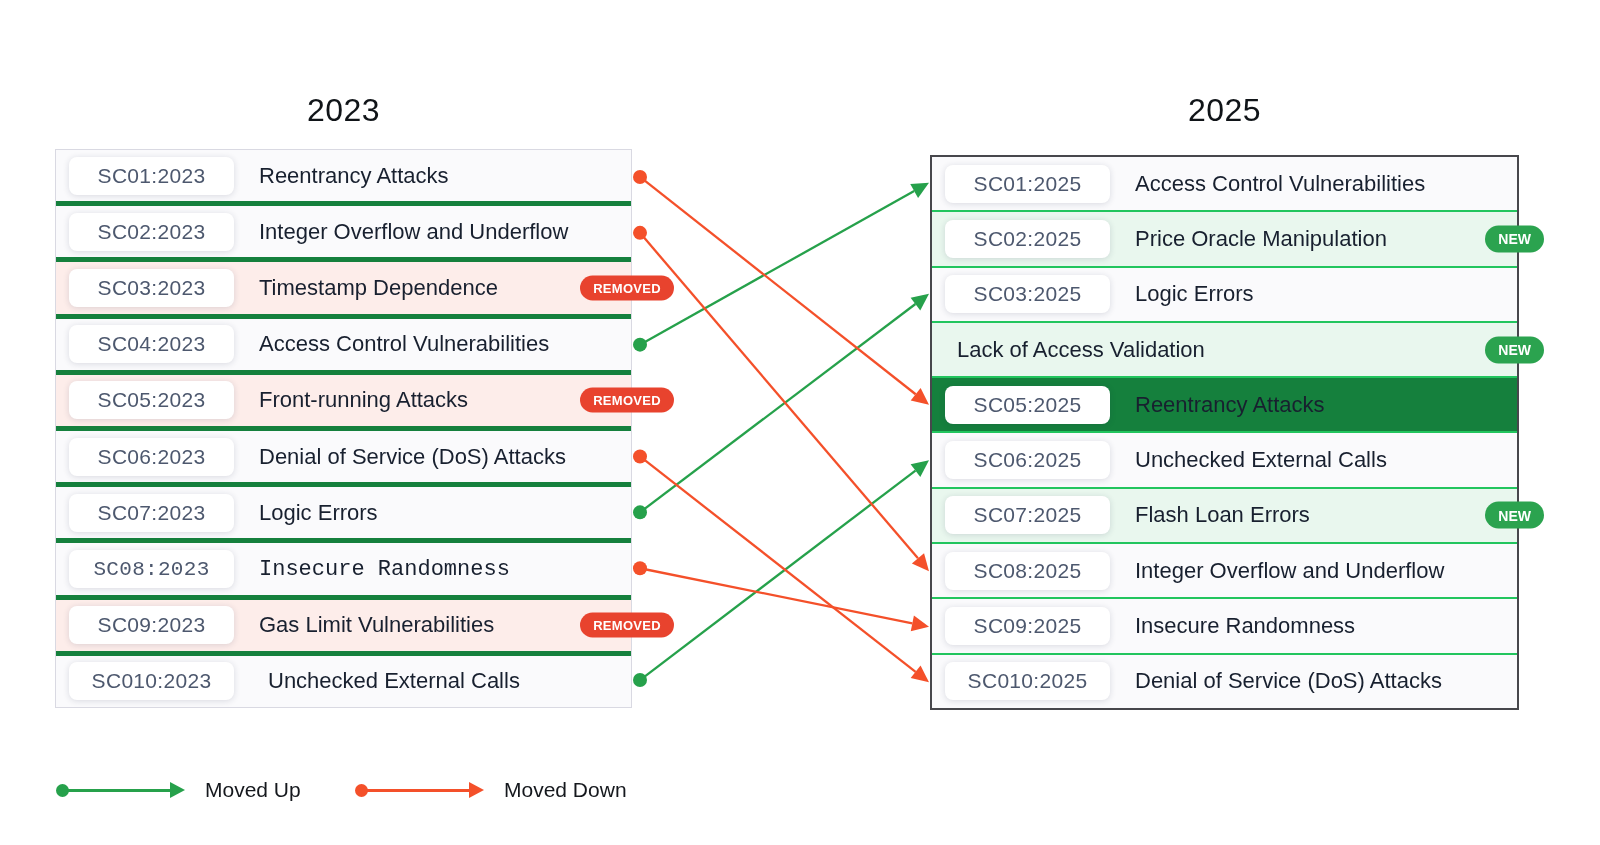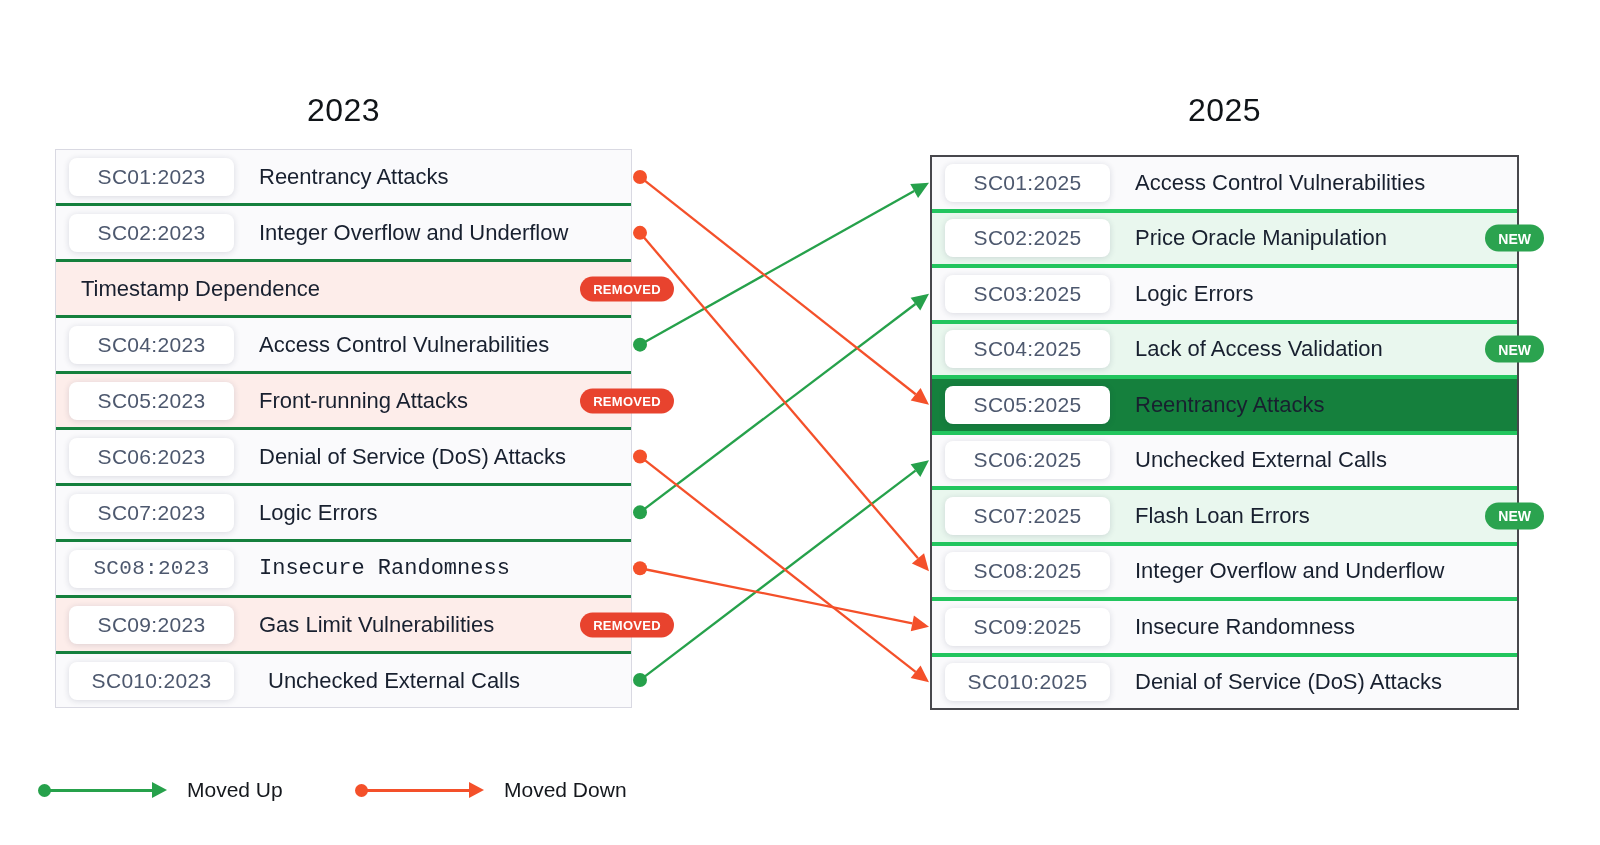--- a/index.html
+++ b/index.html
@@ -12,40 +12,40 @@
   .col-title.right{left:930px;width:589px;}
 
   .vuln-table{position:absolute;display:flex;flex-direction:column;box-sizing:border-box;}
   .vuln-table.t2023{left:55px;top:149px;width:577px;height:559px;
                     border:1px solid #d9d9e2;background:#fafafc;}
   .vuln-table.t2025{left:930px;top:155px;width:589px;height:555px;
                     border:2px solid #47474c;background:#fafafc;}
 
   .row{position:relative;flex:1;display:flex;align-items:center;box-sizing:border-box;
        background:#fafafc;}
-  .t2023 .row{border-bottom:3px solid #15803d;}
-  .t2025 .row{border-bottom:4px solid #22c55e;}
+  .t2023 .row{border-bottom:5px solid #15803d;}
+  .t2025 .row{border-bottom:2px solid #22c55e;}
   .t2023 .row:last-child,.t2025 .row:last-child{border-bottom:none;}
 
   .code-pill{margin-left:13px;width:165px;height:38px;border-radius:8px;background:#ffffff;
              box-shadow:0 1px 6px rgba(25,35,70,0.15);display:flex;align-items:center;
              justify-content:center;flex:0 0 auto;}
   .row-code{font-size:21px;color:#4d586e;letter-spacing:.3px;}
   .row-name{margin-left:25px;font-size:22px;font-weight:500;color:#18202f;white-space:nowrap;}
 
   .badge{position:absolute;top:50%;transform:translateY(-50%);color:#ffffff;font-weight:bold;
          display:flex;align-items:center;justify-content:center;white-space:nowrap;z-index:3;}
   .badge.removed{right:-43px;height:25px;padding:0 13px;border-radius:13px;font-size:13px;
                  letter-spacing:.3px;}
   .badge.new{right:-27px;height:27px;padding:0 13px;border-radius:14px;font-size:14px;text-align:center;}
 
   .arrows-layer{position:absolute;left:0;top:0;width:1600px;height:845px;pointer-events:none;z-index:2;}
 
   .legend-item{position:absolute;top:779px;display:flex;align-items:center;height:22px;}
-  .legend-item.up{left:38px;}
+  .legend-item.up{left:56px;}
   .legend-item.down{left:355px;}
   .l-dot{width:13px;height:13px;border-radius:50%;flex:0 0 auto;}
   .l-line{width:103px;height:3px;flex:0 0 auto;margin:0 -1px;}
   .l-tri{width:0;height:0;border-top:8px solid transparent;border-bottom:8px solid transparent;
          border-left-width:15px;border-left-style:solid;flex:0 0 auto;}
   .l-label{margin-left:20px;font-size:21px;color:#15181d;}
 </style>
 </head>
 <body>
 
@@ -61,20 +61,23 @@
         </div>
         <span class="row-name">Reentrancy Attacks</span>
       </div>
       <div class="row" style="background: rgb(250, 250, 252);">
         <div class="code-pill">
           <span class="row-code">SC02:2023</span>
         </div>
         <span class="row-name">Integer Overflow and Underflow</span>
       </div>
       <div class="row" style="background: rgb(253, 237, 234);">
+        <div class="code-pill">
+          <span class="row-code">SC03:2023</span>
+        </div>
         <span class="row-name">Timestamp Dependence</span>
         <span class="badge removed" style="background: rgb(232, 67, 46);">REMOVED</span>
       </div>
       <div class="row" style="background: rgb(250, 250, 252);">
         <div class="code-pill">
           <span class="row-code">SC04:2023</span>
         </div>
         <span class="row-name">Access Control Vulnerabilities</span>
       </div>
       <div class="row" style="background: rgb(253, 237, 234);">
@@ -130,23 +133,20 @@
         <span class="row-name">Price Oracle Manipulation</span>
         <span class="badge new" style="background: rgb(43, 163, 79);">NEW</span>
       </div>
       <div class="row" style="background: rgb(250, 250, 252);">
         <div class="code-pill">
           <span class="row-code">SC03:2025</span>
         </div>
         <span class="row-name">Logic Errors</span>
       </div>
       <div class="row" style="background: rgb(233, 247, 238);">
-        <div class="code-pill">
-          <span class="row-code">SC04:2025</span>
-        </div>
         <span class="row-name">Lack of Access Validation</span>
         <span class="badge new" style="background: rgb(43, 163, 79);">NEW</span>
       </div>
       <div class="row" style="background: #15803d;">
         <div class="code-pill">
           <span class="row-code">SC05:2025</span>
         </div>
         <span class="row-name">Reentrancy Attacks</span>
       </div>
       <div class="row" style="background: rgb(250, 250, 252);">

